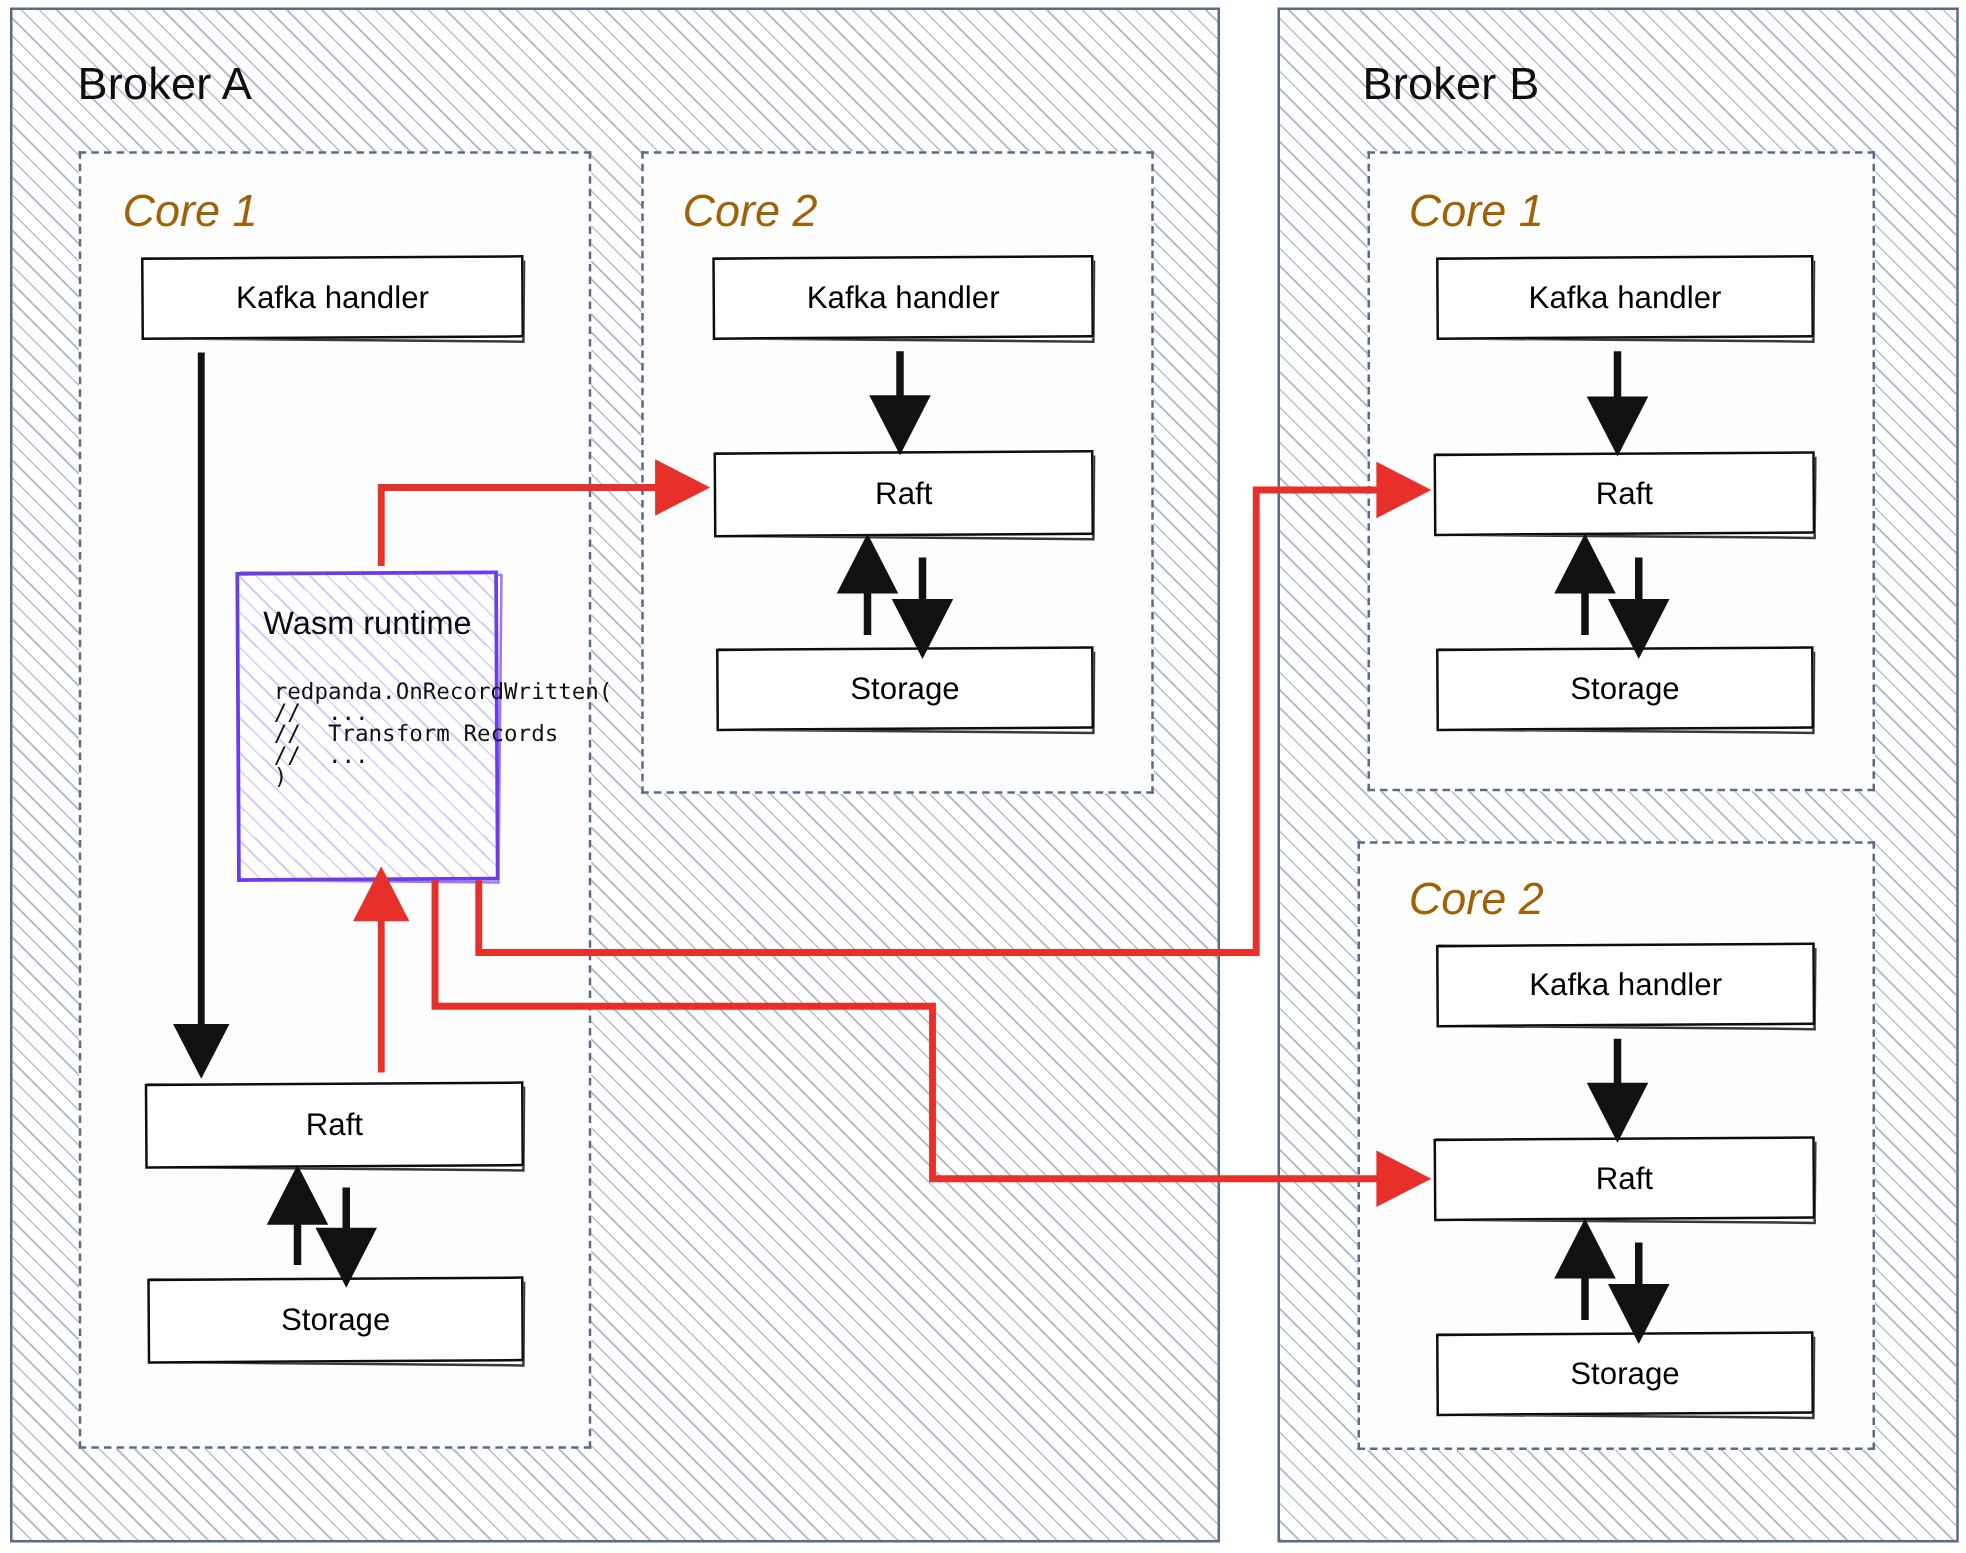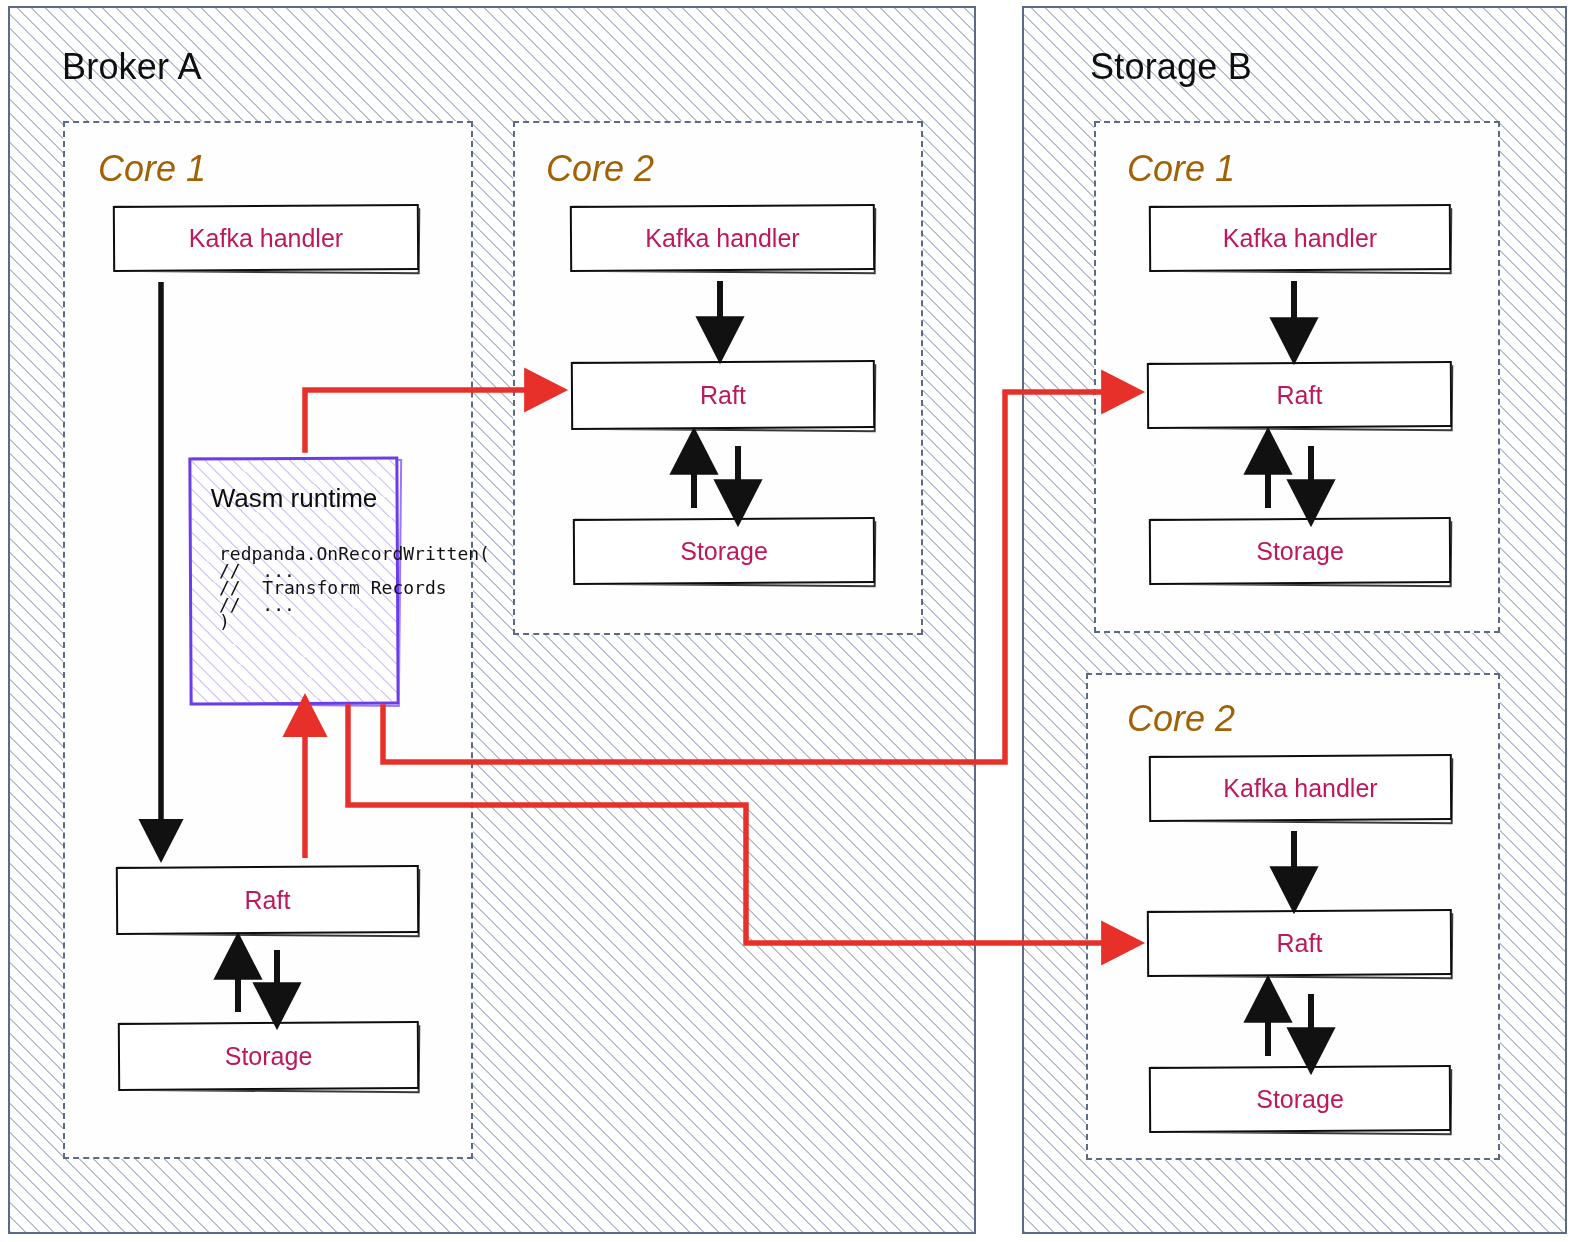--- a/index.html
+++ b/index.html
@@ -71,21 +71,21 @@
     transform:rotate(0.5deg) translate(1px,2px);
     opacity:.85;
   }
   .sbox .lbl{
     position:absolute;
     inset:0;
     display:flex;
     align-items:center;
     justify-content:center;
     font-size:25px;
-    color:#be185d;
+    color:#000000;
     z-index:3;
   }
 
   
   .wasm{
     position:absolute;
     box-sizing:border-box;
   }
   .wasm .face{
     position:absolute;
@@ -192,21 +192,21 @@
     <div class="lbl">Raft</div>
   </div>
 
   <div class="sbox" style="left:573px;top:518px;width:302px;height:66px;">
     <div class="ghost"></div>
     <div class="face"></div>
     <div class="lbl">Storage</div>
   </div>
 
   <div class="broker" style="left:1022px;top:6px;width:545px;height:1228px;"></div>
-  <div class="broker-title" style="left:1090px;top:46px;">Storage B</div>
+  <div class="broker-title" style="left:1090px;top:46px;">Broker B</div>
 
   <div class="core" style="left:1094px;top:121px;width:406px;height:512px;"></div>
   <div class="core-title" style="left:1127px;top:148px;">Core 1</div>
 
   <div class="sbox" style="left:1149px;top:205px;width:302px;height:66px;">
     <div class="ghost"></div>
     <div class="face"></div>
     <div class="lbl">Kafka handler</div>
   </div>
 

